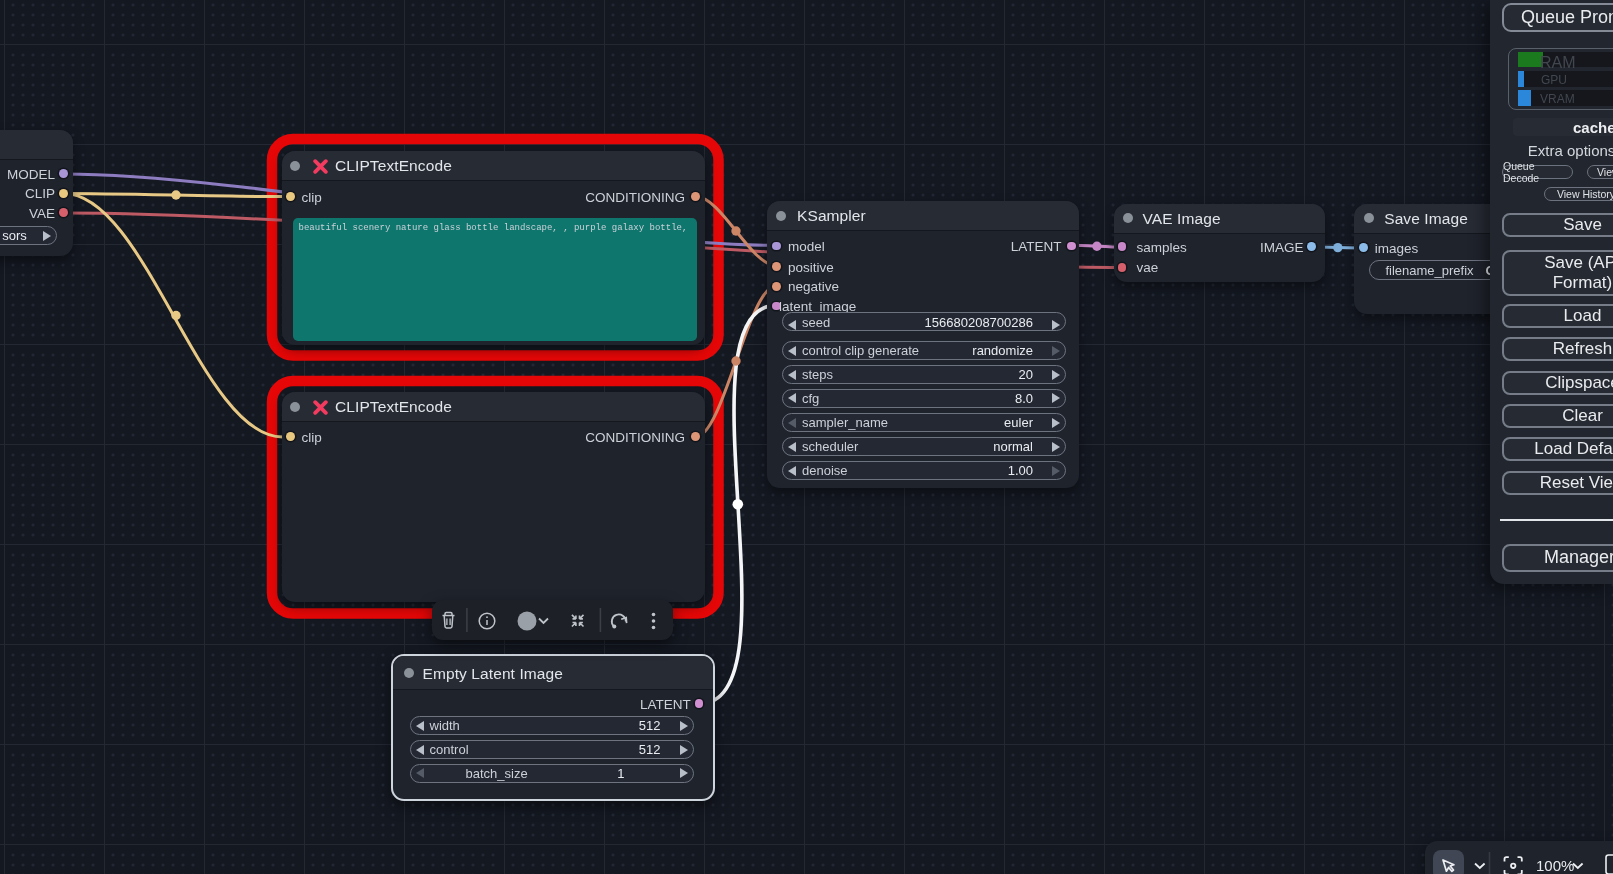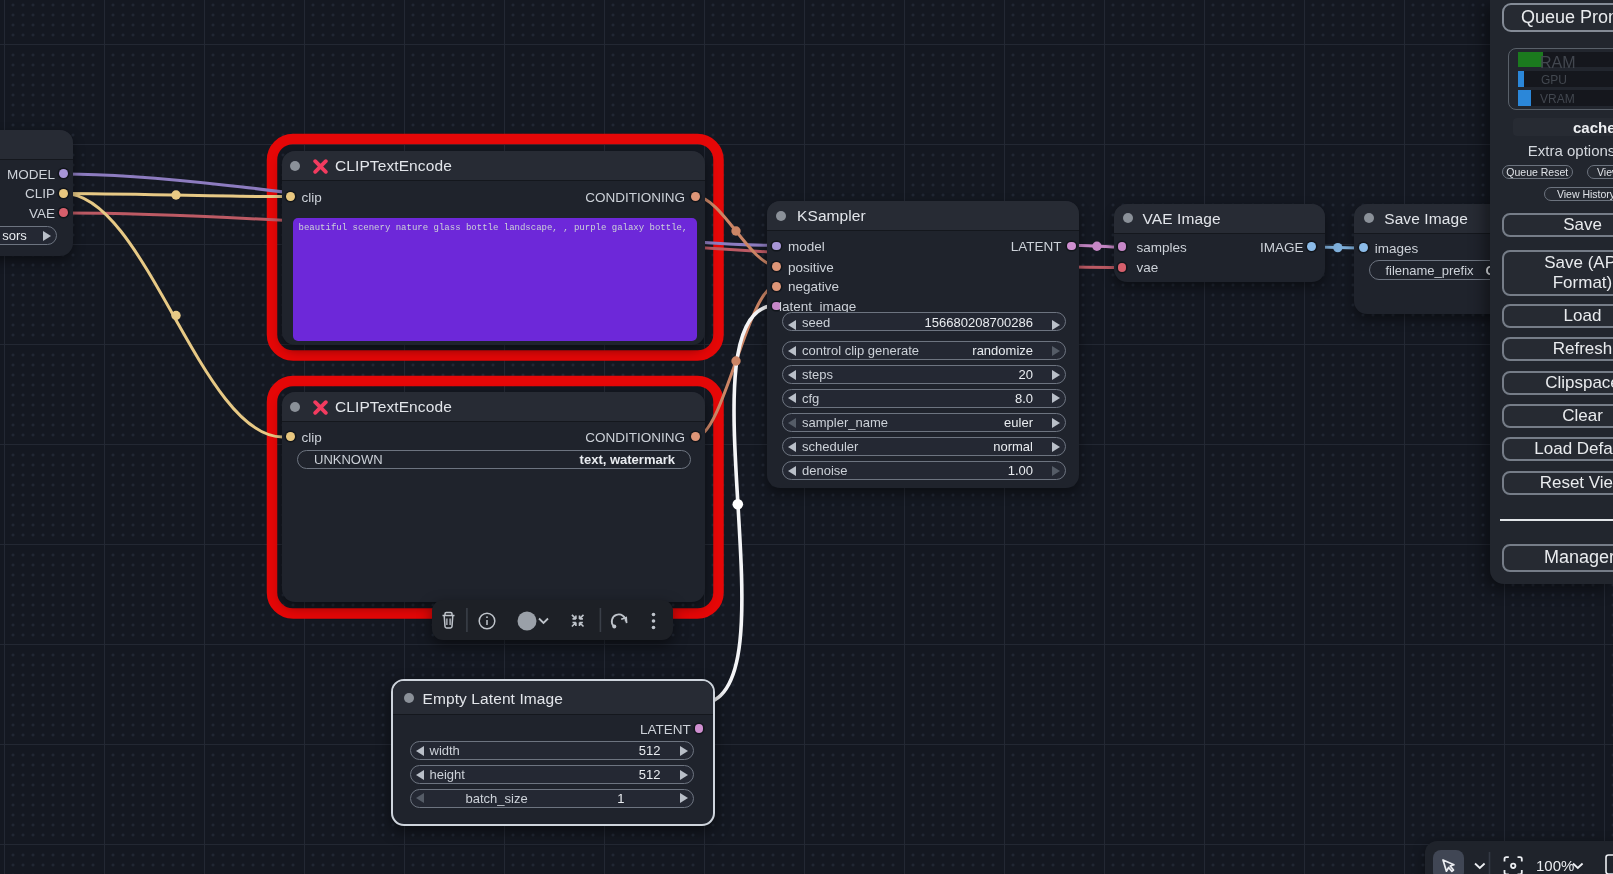--- a/index.html
+++ b/index.html
@@ -85,38 +85,34 @@
   <div class="ntitle"></div>
   <div class="tdot" style="left:8px;"></div>
   <svg style="position:absolute;left:30.5px;top:7.5px;" width="15" height="15">
       <path d="M2.2,2.2 L12.8,12.8 M12.8,2.2 L2.2,12.8" stroke="#f23b5f" stroke-width="3.8" stroke-linecap="round"></path>
     </svg>
   <div class="ttext" style="left:53px;">CLIPTextEncode</div>
   <div class="slotdot" style="left:3.9px;top:41px;background:#e8c77f;"></div>
   <div class="slab" style="left:19.5px;top:38.5px;">clip</div>
   <div class="srab" style="right:20px;top:38.5px;">CONDITIONING</div>
   <div class="slotdot" style="left:408.9px;top:41px;background:#dd9577;"></div>
-  <div style="position:absolute;left:10.5px;top:67px;width:404.5px;height:123px;background:#6d28d9;border-radius:5px;box-sizing:border-box;padding:5px 6px;font-family:'Liberation Mono',monospace;font-size:9px;color:#ccd1d8;">beautiful scenery nature glass bottle landscape, , purple galaxy bottle,</div>
+  <div style="position:absolute;left:10.5px;top:67px;width:404.5px;height:123px;background:#0f766e;border-radius:5px;box-sizing:border-box;padding:5px 6px;font-family:'Liberation Mono',monospace;font-size:9px;color:#ccd1d8;">beautiful scenery nature glass bottle landscape, , purple galaxy bottle,</div>
 </div>
 
 <div class="node" style="left:282px;top:392px;width:423px;height:210px;">
   <div class="ntitle"></div>
   <div class="tdot" style="left:8px;"></div>
   <svg style="position:absolute;left:30.5px;top:7.5px;" width="15" height="15">
       <path d="M2.2,2.2 L12.8,12.8 M12.8,2.2 L2.2,12.8" stroke="#f23b5f" stroke-width="3.8" stroke-linecap="round"></path>
     </svg>
   <div class="ttext" style="left:53px;">CLIPTextEncode</div>
   <div class="slotdot" style="left:3.9px;top:40.4px;background:#e8c77f;"></div>
   <div class="slab" style="left:19.5px;top:38px;">clip</div>
   <div class="srab" style="right:20px;top:38px;">CONDITIONING</div>
   <div class="slotdot" style="left:408.9px;top:40.4px;background:#dd9577;"></div>
-  <div class="pill" style="left:15px;top:57.5px;width:393.5px;background:transparent;">
-    <span class="lbl" style="margin-left:16px;">UNKNOWN</span>
-    <span class="val" style="margin-right:14.5px;font-weight:bold;">text, watermark</span>
-  </div>
 </div>
 
 <div class="node" style="left:767px;top:201px;width:312px;height:287px;">
   <div class="ntitle"></div>
   <div class="tdot" style="left:9px;"></div>
   <div class="ttext" style="left:30px;">KSampler</div>
   <div class="slotdot" style="left:4.9px;top:40.7px;background:#a795d6;"></div>
   <div class="slab" style="left:21px;top:38.3px;">model</div>
   <div class="slotdot" style="left:4.9px;top:60.9px;background:#dd9577;"></div>
   <div class="slab" style="left:21px;top:58.5px;">positive</div>
@@ -187,35 +183,35 @@
   <div class="tdot" style="left:9.6px;"></div>
   <div class="ttext" style="left:30px;">Save Image</div>
   <div class="slotdot" style="left:4.9px;top:39.8px;background:#8bbbe8;"></div>
   <div class="slab" style="left:20.6px;top:37.4px;">images</div>
   <div class="pill" style="left:15.2px;top:56.4px;width:180px;height:20.4px;background:transparent;">
     <span class="lbl" style="margin-left:15px;">filename_prefix</span>
     <span style="margin-left:12px;white-space:nowrap;color:#e9ecf0;font-weight:bold;">ComfyUI</span>
   </div>
 </div>
 
-<div class="node" style="left:391px;top:653.5px;width:320px;height:143px;border:2.2px solid #ced4dc;box-shadow:0 5px 14px rgba(0,0,0,.5);margin-top:25px;">
+<div class="node" style="left:391px;top:653.5px;width:320px;height:143px;border:2.2px solid #ced4dc;box-shadow:0 5px 14px rgba(0,0,0,.5);">
   <div class="ntitle" style="height:33px;border-radius:11px 11px 0 0;"></div>
   <div class="tdot" style="left:11px;top:12px;"></div>
   <div class="ttext" style="left:29.5px;top:9px;">Empty Latent Image</div>
   <div class="srab" style="right:22.3px;top:41px;">LATENT</div>
   <div class="slotdot" style="left:301.7px;top:43.5px;background:#cf8fd0;"></div>
   <div class="pill" style="left:16.5px;top:60.5px;width:284px;">
       <i class="arl"></i>
       <span class="lbl">width</span>
       <span class="val">512</span>
       <i class="arr"></i>
     </div>
   <div class="pill" style="left:16.5px;top:84.5px;width:284px;">
       <i class="arl"></i>
-      <span class="lbl">height</span>
+      <span class="lbl">control</span>
       <span class="val">512</span>
       <i class="arr"></i>
     </div>
   <div class="pill" style="left:16.5px;top:108.4px;width:284px;gap:36px;">
       <i class="arl dim"></i>
       <span class="lbl">batch_size</span>
       <span class="val">1</span>
       <i class="arr"></i>
     </div>
 </div>
@@ -266,21 +262,21 @@
   <div style="position:absolute;left:27.5px;top:70.9px;width:6.5px;height:15.8px;background:#2b87d9;"></div>
   <div style="position:absolute;left:27.5px;top:90.1px;width:126px;height:15.8px;background:#15171d;"></div>
   <div style="position:absolute;left:27.5px;top:90.1px;width:13.5px;height:15.8px;background:#2b87d9;"></div>
   <div style="position:absolute;left:50px;top:53.6px;font-size:16px;color:#42474f;">RAM</div>
   <div style="position:absolute;left:51px;top:72.8px;font-size:12px;color:#42474f;">GPU</div>
   <div style="position:absolute;left:50px;top:92px;font-size:12px;color:#42474f;">VRAM</div>
   <div style="position:absolute;left:22.5px;top:117.5px;width:150px;height:18px;background:#272b33;border-radius:4px;color:#eceef1;font-size:15px;font-weight:bold;">
       <span style="position:absolute;left:60.5px;top:1px;">cached</span>
     </div>
   <div style="position:absolute;left:37.8px;top:142px;font-size:15px;color:#d3d7dd;white-space:nowrap;">Extra options</div>
-  <div style="position:absolute;left:12px;top:164.5px;width:70.5px;height:14px;border:1.5px solid #6c737e;border-radius:9px;box-sizing:border-box;background:#262a32;color:#dfe2e7;font-size:10.5px;display:flex;align-items:center;justify-content:center;">Queue Reset</div>
+  <div style="position:absolute;left:12px;top:164.5px;width:70.5px;height:14px;border:1.5px solid #6c737e;border-radius:9px;box-sizing:border-box;background:#262a32;color:#dfe2e7;font-size:10.5px;display:flex;align-items:center;justify-content:center;">Queue Decode</div>
   <div style="position:absolute;left:97px;top:164.5px;width:72px;height:14px;border:1.5px solid #6c737e;border-radius:9px;box-sizing:border-box;background:#262a32;color:#dfe2e7;font-size:10.5px;display:flex;align-items:center;padding-left:9px;">View Queue</div>
   <div style="position:absolute;left:53.5px;top:186.5px;width:85px;height:14px;border:1.5px solid #6c737e;border-radius:9px;box-sizing:border-box;background:#262a32;color:#dfe2e7;font-size:10.5px;display:flex;align-items:center;justify-content:center;">View History</div>
   <div class="sbtn" style="top:213px;">Save</div>
   <div class="sbtn" style="top:250px;height:46px;line-height:20px;">Save (API<br>Format)</div>
   <div class="sbtn" style="top:304px;">Load</div>
   <div class="sbtn" style="top:337px;">Refresh</div>
   <div class="sbtn" style="top:370.5px;">Clipspace</div>
   <div class="sbtn" style="top:404px;">Clear</div>
   <div class="sbtn" style="top:437px;">Load Default</div>
   <div class="sbtn" style="top:470.5px;">Reset View</div>

